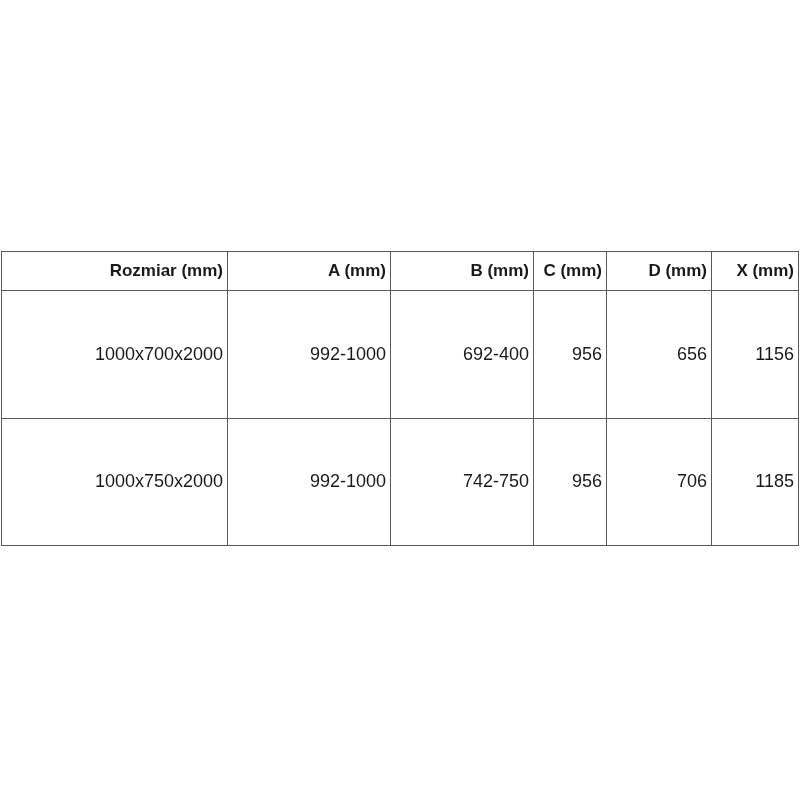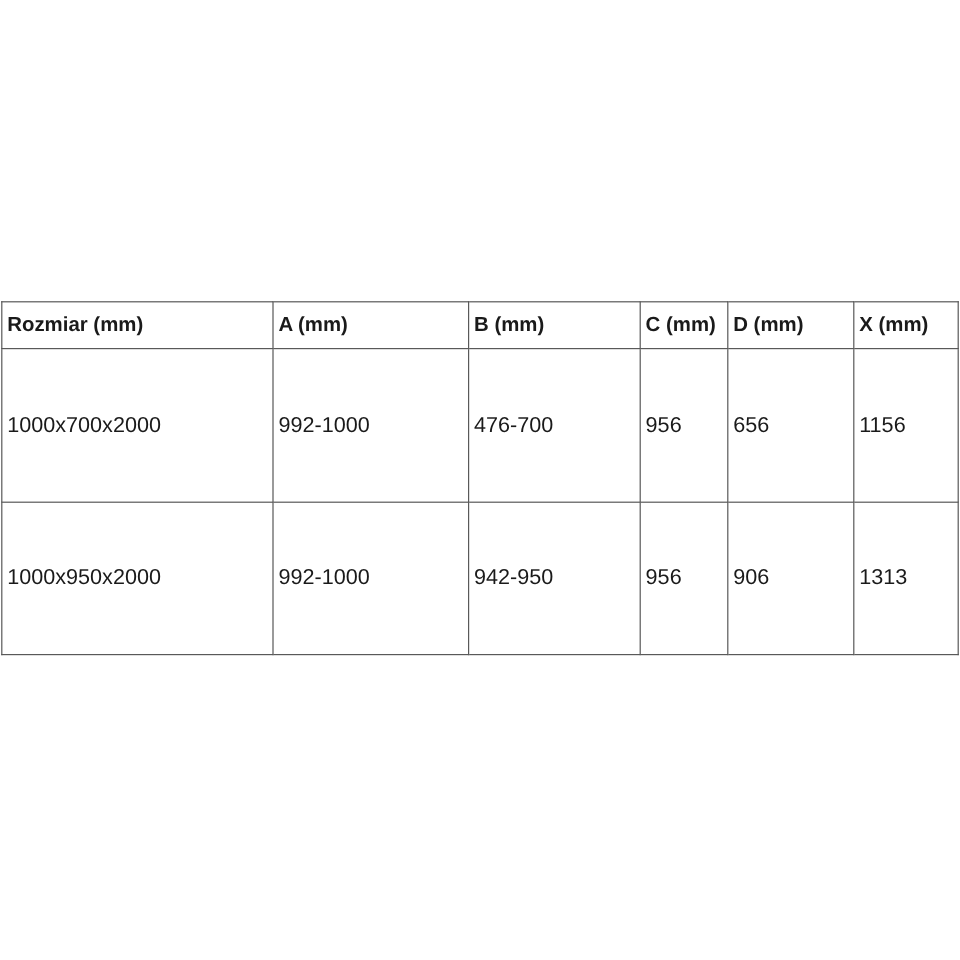--- a/index.html
+++ b/index.html
@@ -21,21 +21,21 @@
     top: 251px;
     width: 797px;
     height: 295px;
     border-collapse: collapse;
     table-layout: fixed;
     background: #ffffff;
   }
   table.dim-table th,
   table.dim-table td {
     border: 1px solid #595959;
-    text-align: left;
+    text-align: right;
     vertical-align: middle;
     padding: 0 4px;
     overflow: hidden;
     white-space: nowrap;
     color: #1a1a1a;
   }
   table.dim-table thead tr {
     height: 39px;
   }
   table.dim-table th {
@@ -67,28 +67,28 @@
         <th>B (mm)</th>
         <th>C (mm)</th>
         <th>D (mm)</th>
         <th>X (mm)</th>
       </tr>
     </thead>
     <tbody>
       <tr>
         <td>1000x700x2000</td>
         <td>992-1000</td>
-        <td>476-700</td>
+        <td>692-400</td>
         <td>956</td>
         <td>656</td>
         <td>1156</td>
       </tr>
       <tr>
-        <td>1000x950x2000</td>
+        <td>1000x750x2000</td>
         <td>992-1000</td>
-        <td>942-950</td>
+        <td>742-750</td>
         <td>956</td>
-        <td>906</td>
-        <td>1313</td>
+        <td>706</td>
+        <td>1185</td>
       </tr>
     </tbody>
   </table>
 </div>
 
 </body></html>

